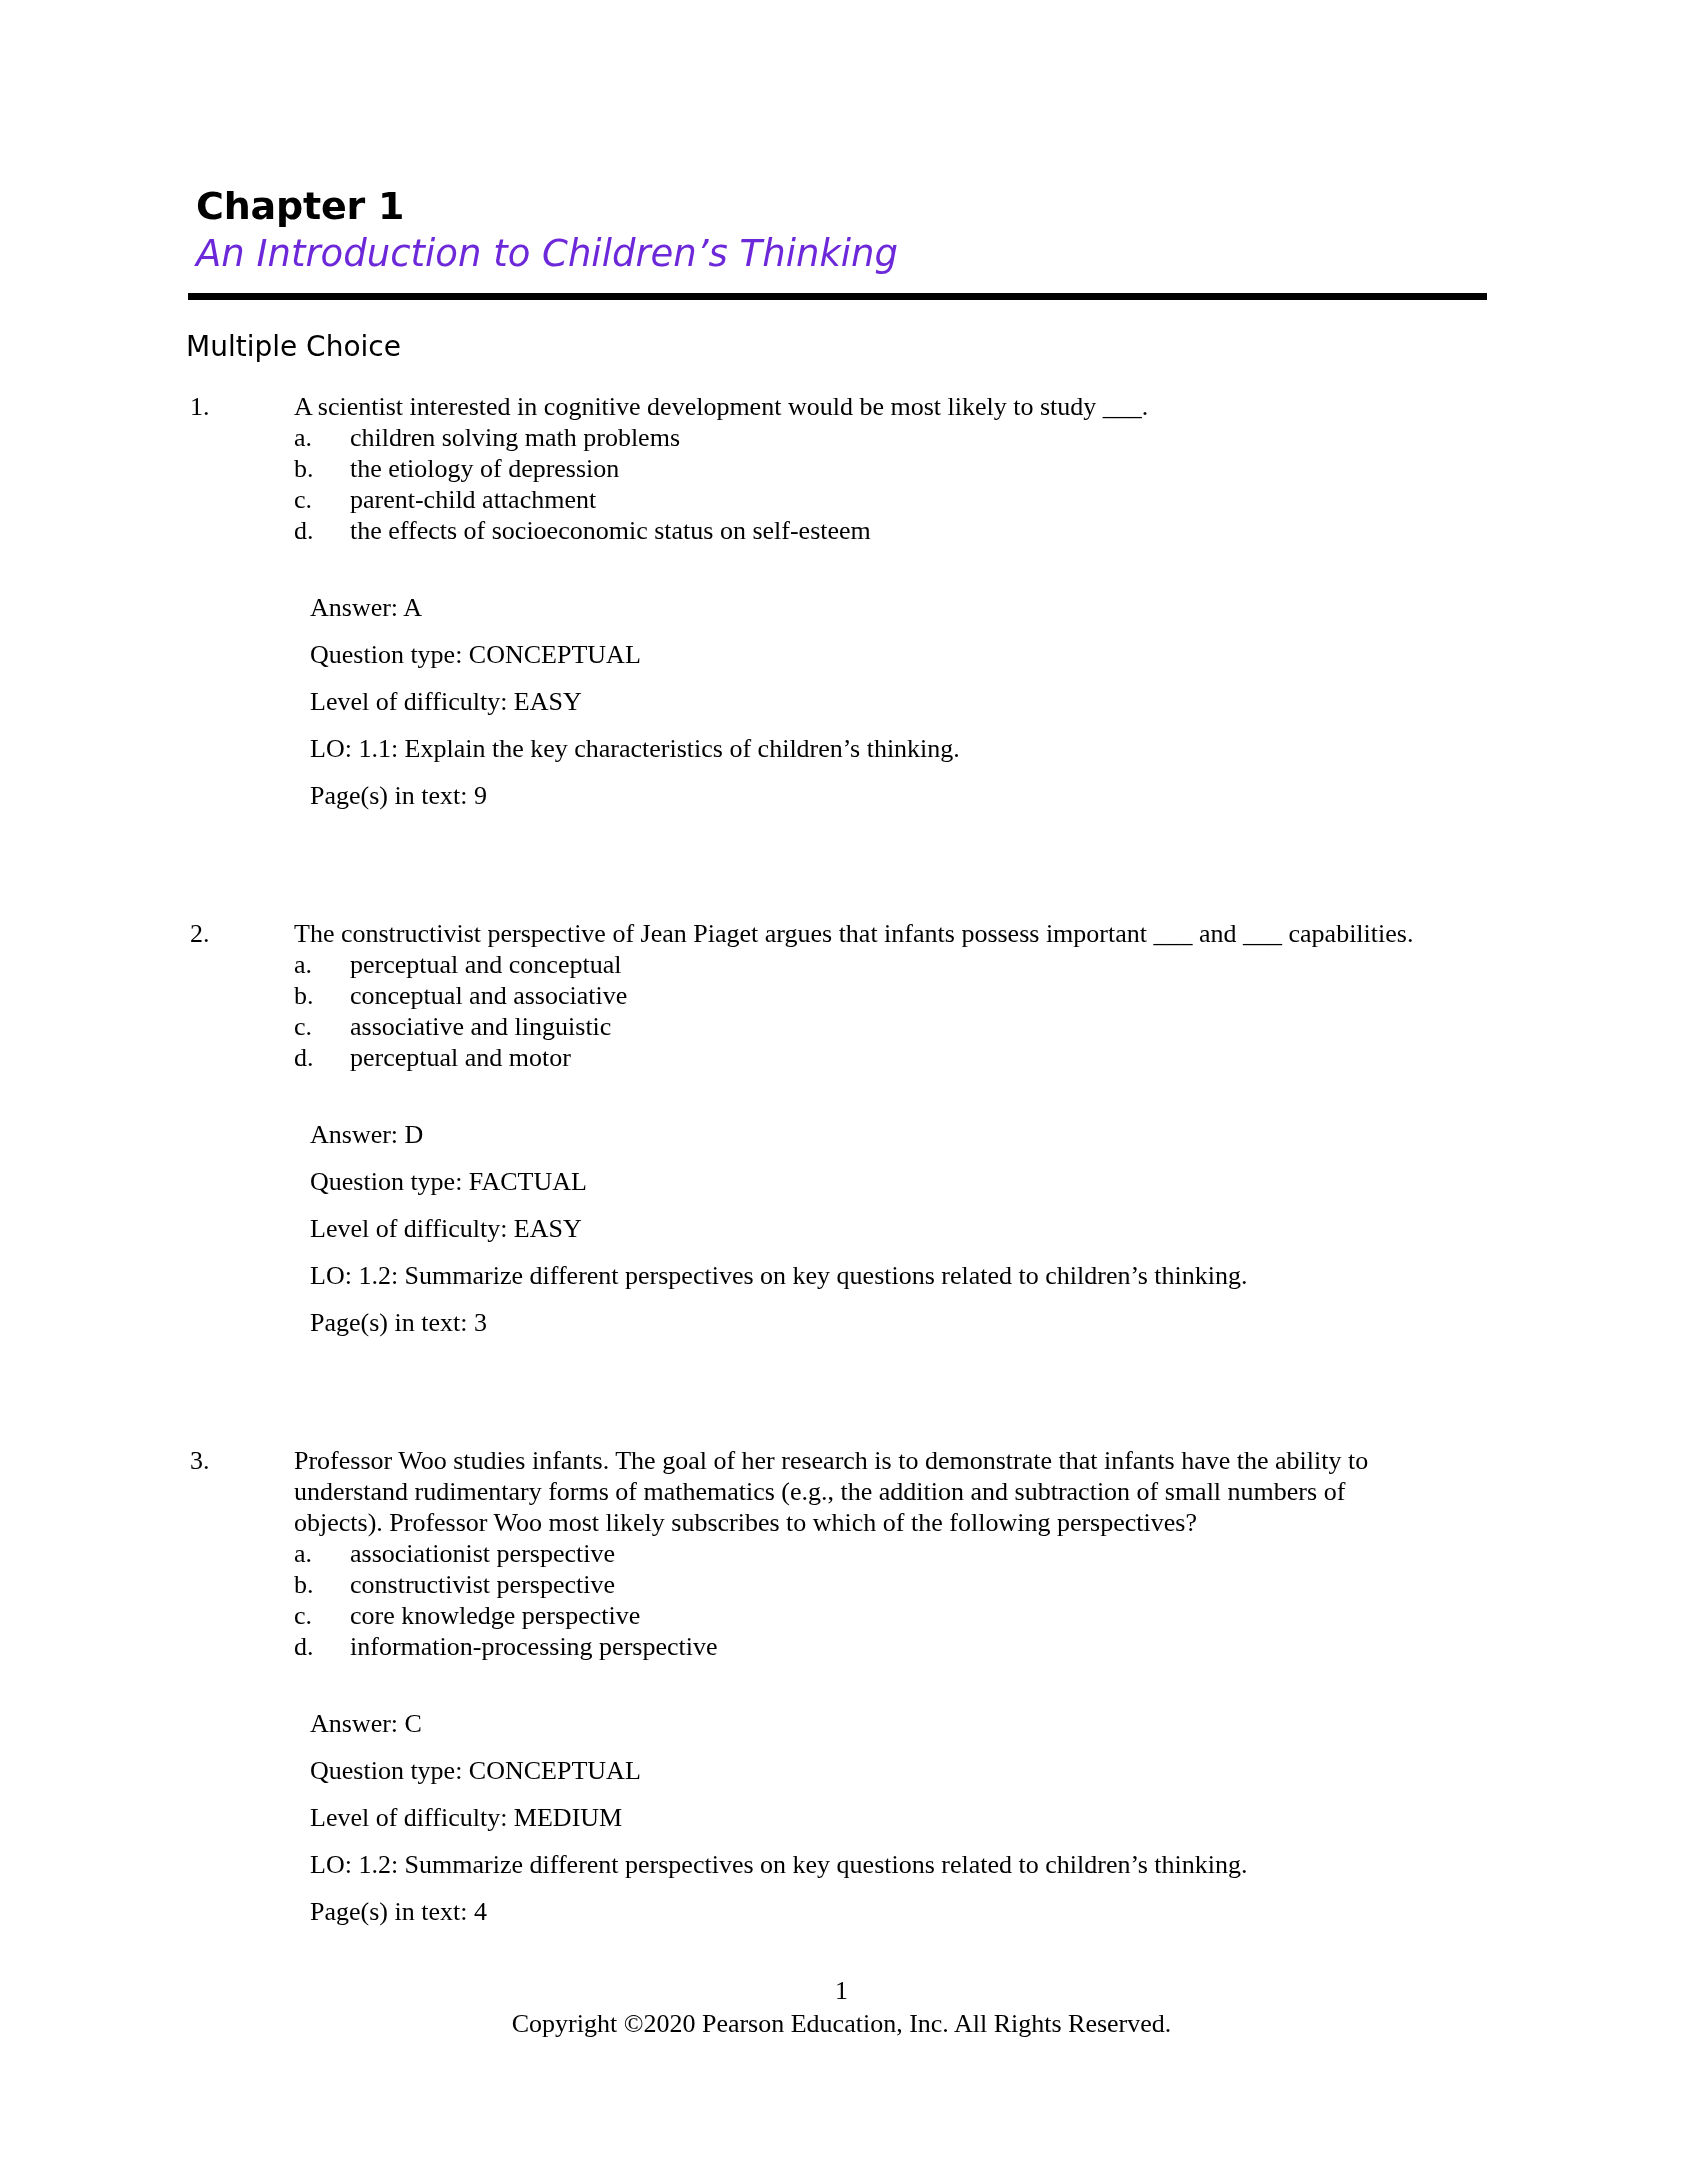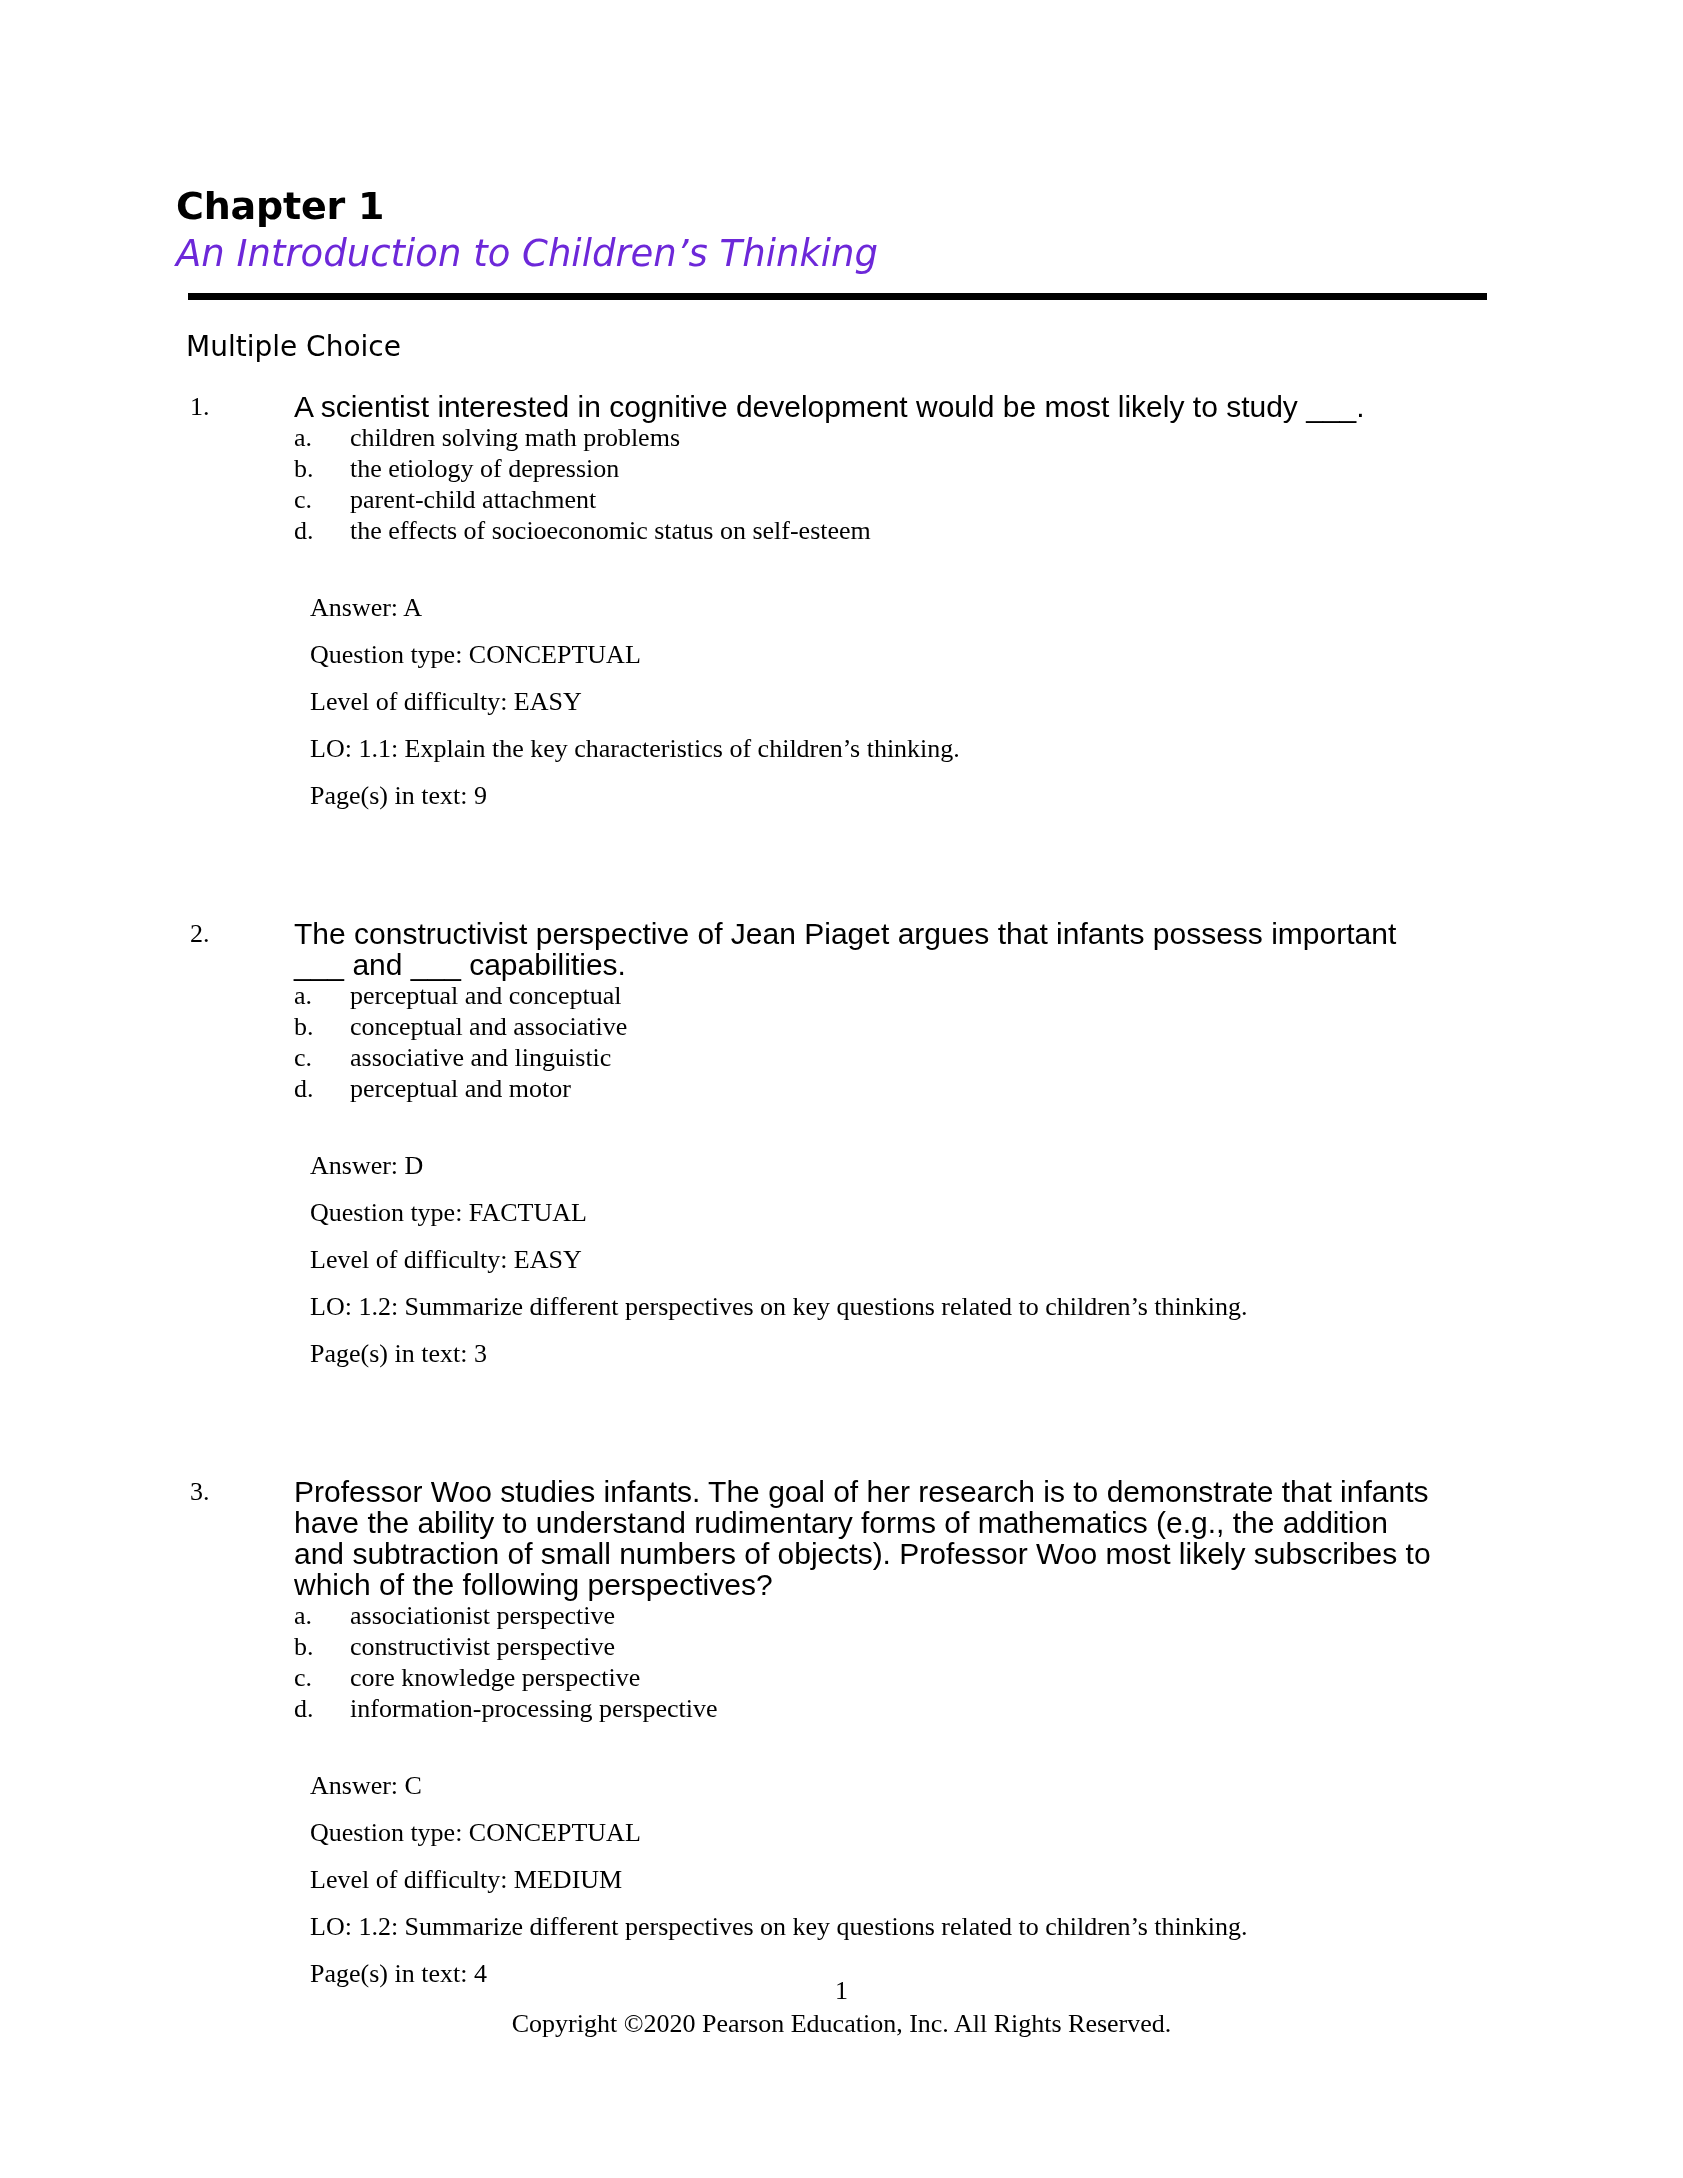--- a/index.html
+++ b/index.html
@@ -21,21 +21,21 @@
     position: absolute;
     left: 0; top: 0;
     width: 1683px;
     height: 2178px;
     background: #ffffff;
   }
 
   
   .header-block {
     position: absolute;
-    left: 176px;
+    left: 196px;
     top: 183px;
     width: 1297px;
   }
   .chapter-title {
     font-family: "DejaVu Sans", "Liberation Sans", sans-serif;
     font-weight: bold;
     font-size: 38px;
     line-height: 46px;
     letter-spacing: -0.2px;
     color: #000;
@@ -91,23 +91,23 @@
     width: 104px;
     min-width: 104px;
     padding-left: 190px;
     box-sizing: content-box;
     font-size: 26px;
     line-height: 31px;
     font-family: "Liberation Serif", "DejaVu Serif", serif;
   }
   .q-stem {
     width: 1139px;
-    font-size: 30px;
-    line-height: 31px;
-    font-family: Liberation Sans, sans-serif;
+    font-size: 26px;
+    line-height: 31px;
+    font-family: Liberation Serif, serif;
   }
   .options {
     margin: 0;
     padding: 0;
     list-style: none;
   }
   .option {
     display: flex;
     align-items: flex-start;
     font-size: 26px;

